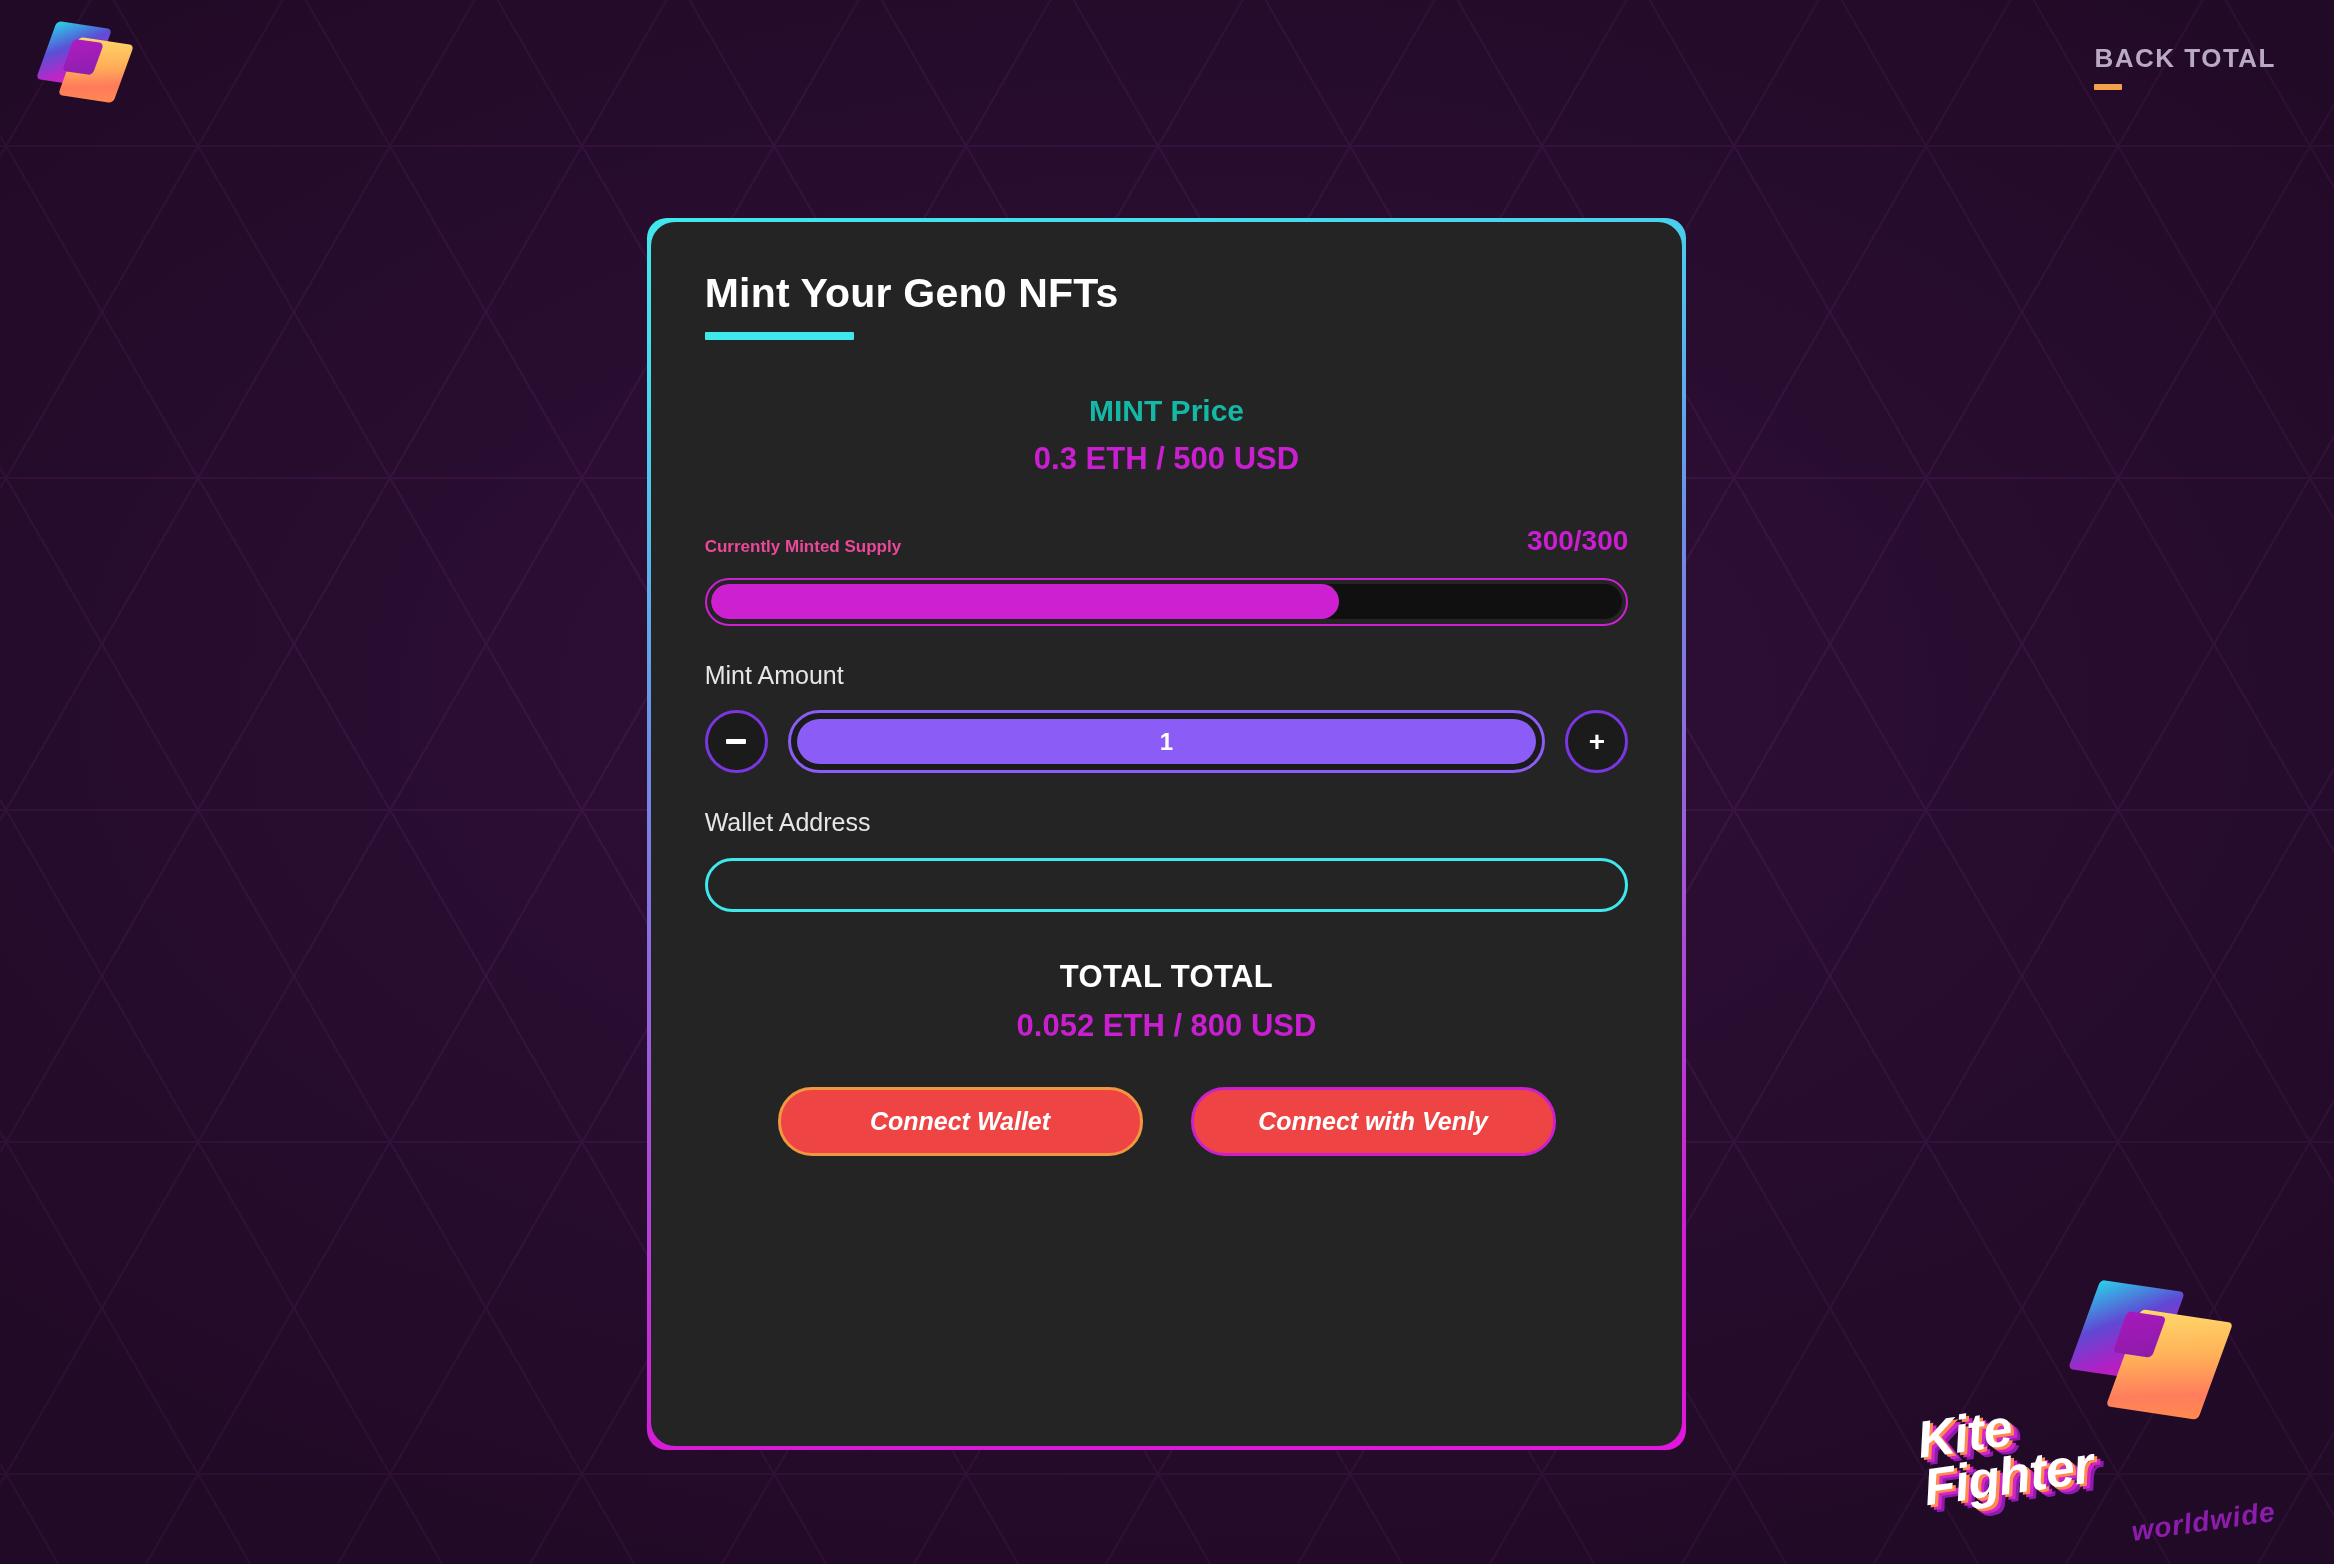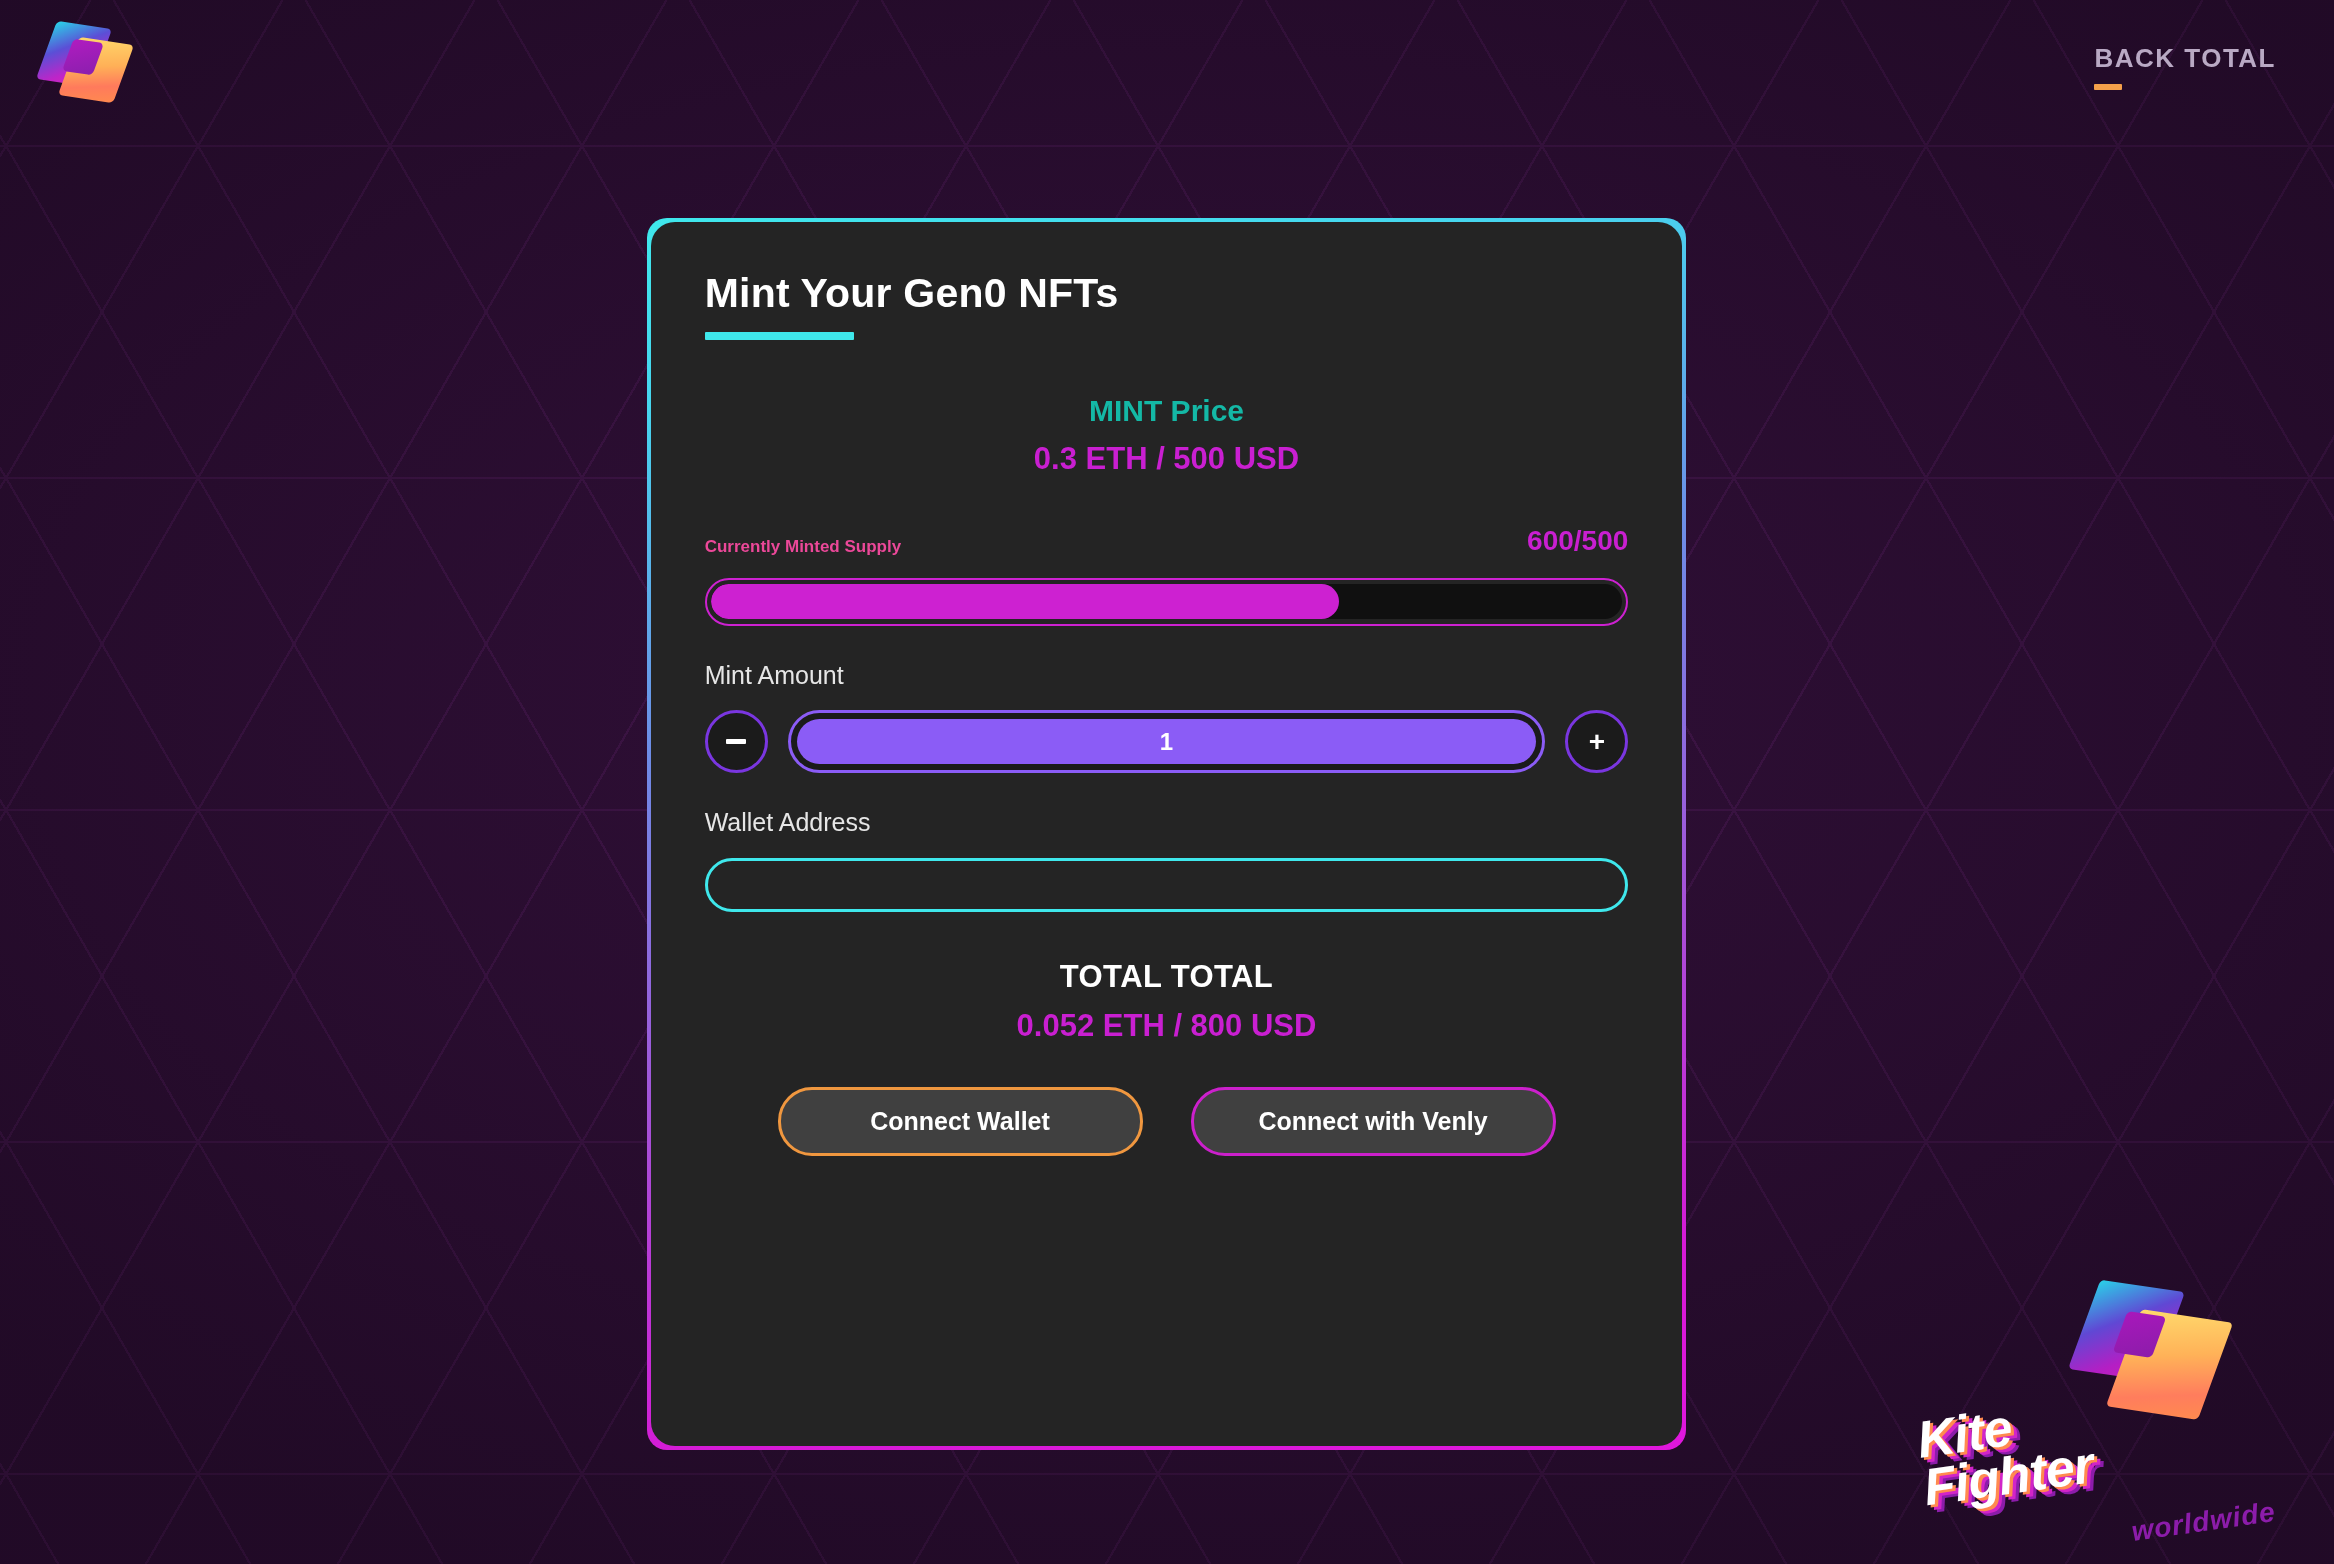--- a/index.html
+++ b/index.html
@@ -208,23 +208,23 @@
   }
 
   
   .btn-row {
     margin-top:43px;
     display:flex; justify-content:center; gap:48px;
   }
   .btn {
     min-width:365px; height:69px;
     border-radius:34px;
-    background:#404040;
+    background:#ef4444;
     display:flex; align-items:center; justify-content:center;
-    font-size:25px; font-weight:700; color:#ffffff;
+    font-size:25px; font-weight:700; color:#ffffff;font-style:italic;
   }
   .btn-wallet { border:3.7px solid #f0973f; }
   .btn-venly  { border:3.7px solid #cc20cc; }
 
   
   .brand {
     position:absolute; right:24px; bottom:3.7px;
     width:392px; height:298px;
     z-index:3;
   }
@@ -297,21 +297,21 @@
 
     
     <div class="mint-price-block">
       <div class="mint-price-label">MINT Price</div>
       <div class="mint-price-value">0.3 ETH / 500 USD</div>
     </div>
 
     
     <div class="supply-row">
       <div class="supply-label">Currently Minted Supply</div>
-      <div class="supply-count">600/500</div>
+      <div class="supply-count">300/300</div>
     </div>
     <div class="progress-outer">
       <div class="progress-track">
         <div class="progress-fill" id="progress-fill" style="width: 69%;"></div>
       </div>
     </div>
 
     
     <div class="field-label">Mint Amount</div>
     <div class="stepper">

